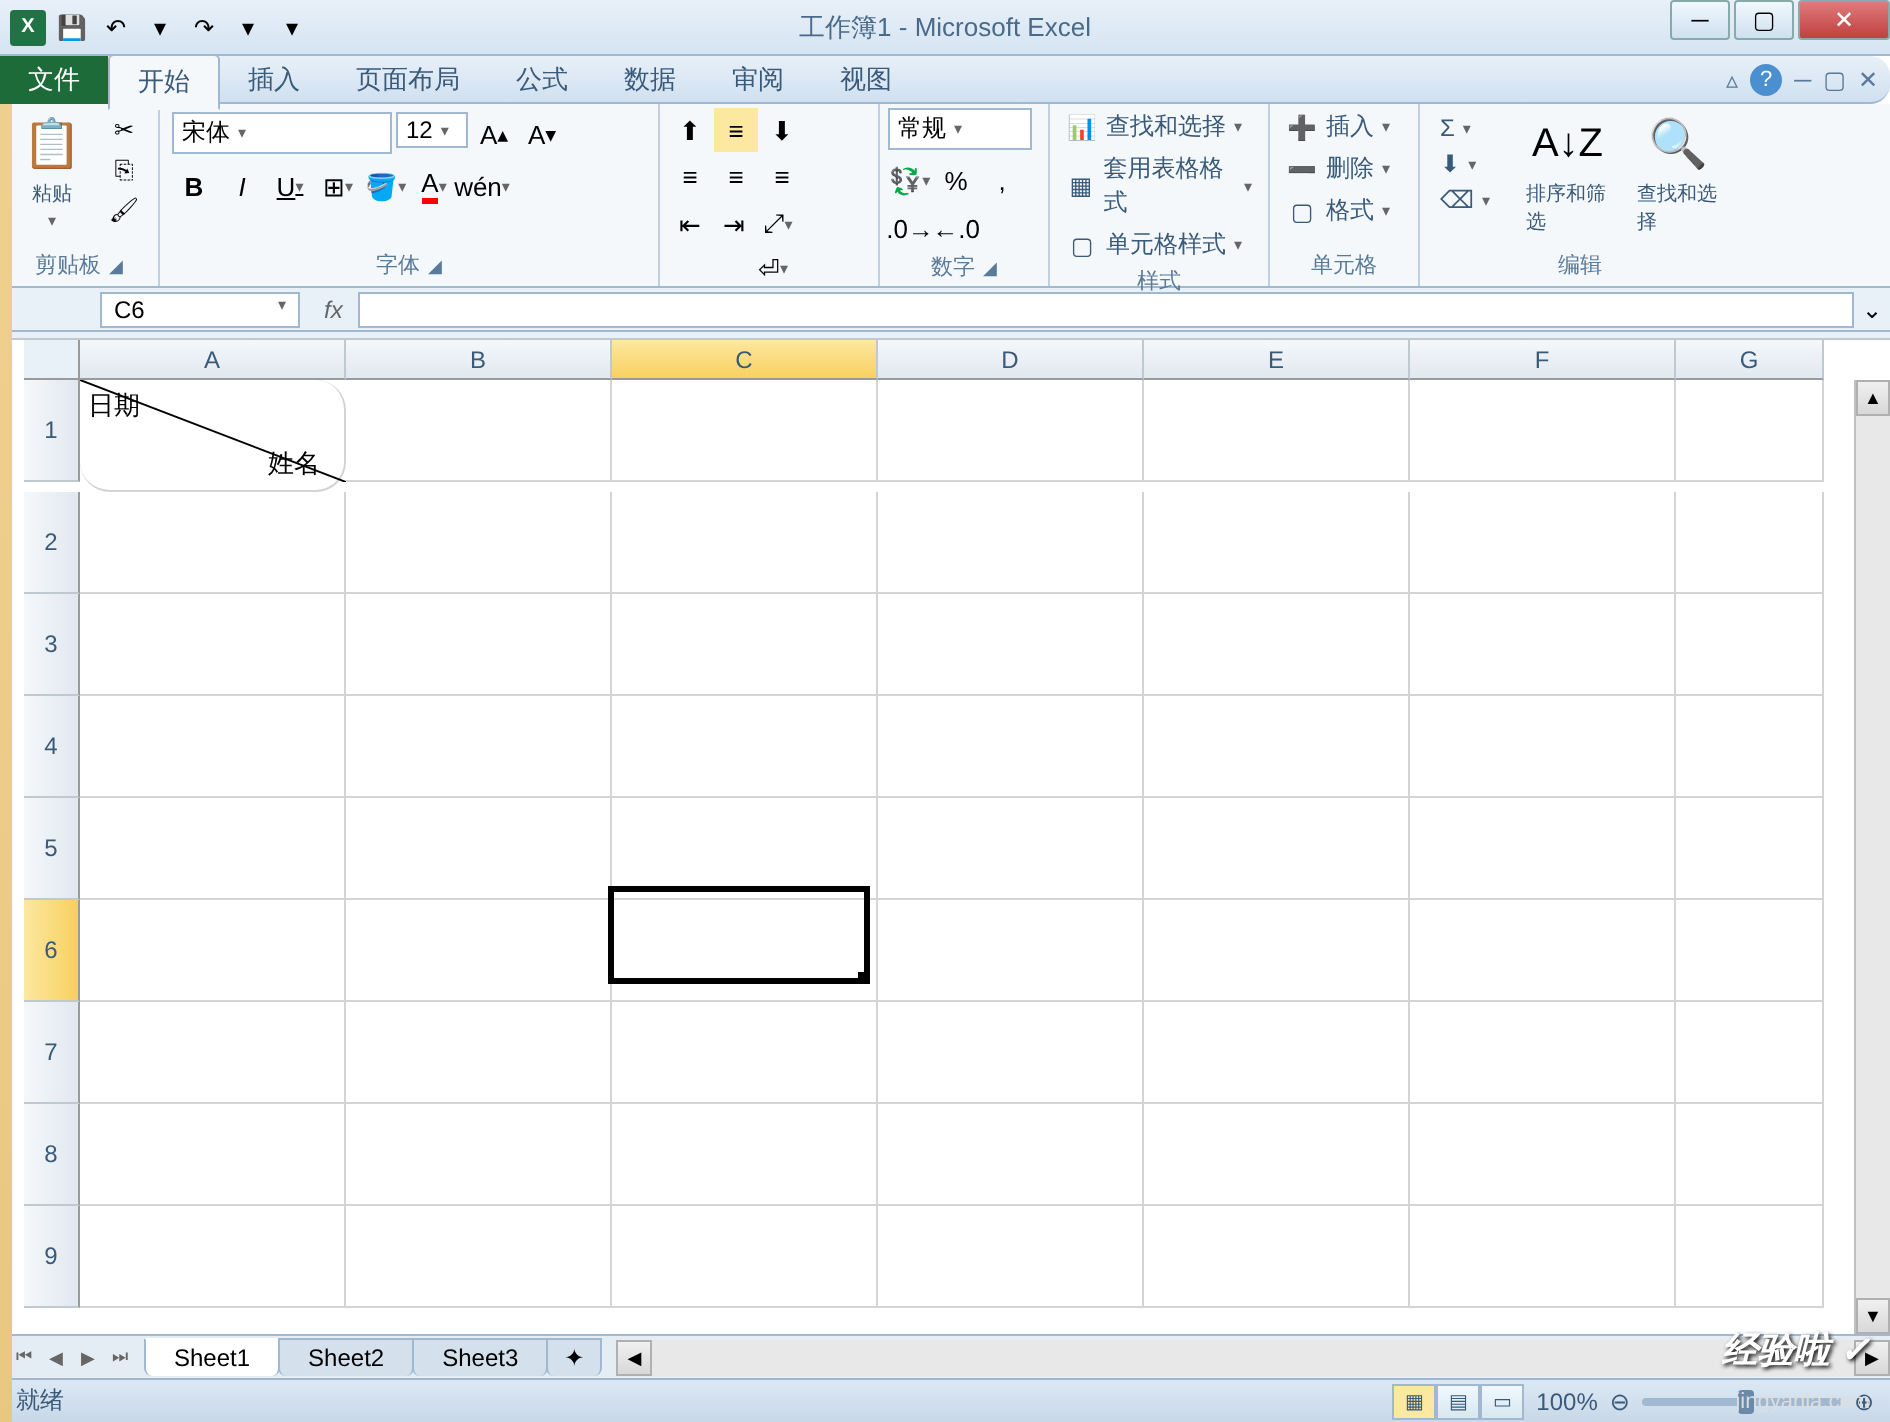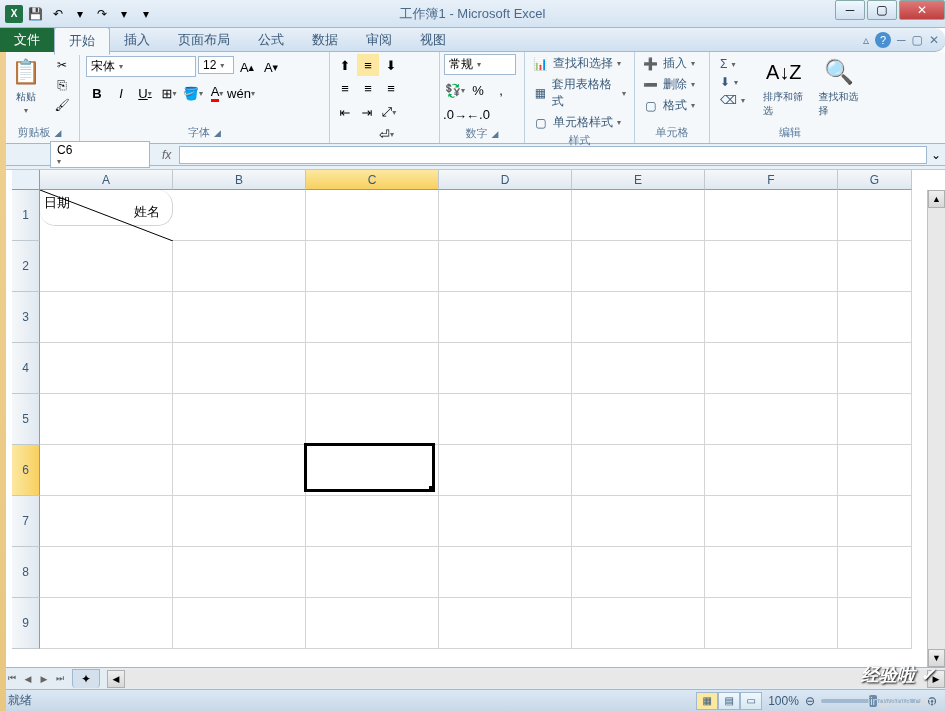--- a/index.html
+++ b/index.html
@@ -36,21 +36,21 @@
     .font-select { border: 1px solid #a0b8d0; background: #fff; padding: 1px 4px; font-size: 12px; display: flex; align-items: center; gap: 4px; }
     .font-name { width: 110px; }
     .font-size { width: 36px; }
     .fmt-btn { width: 22px; height: 22px; border: 1px solid transparent; display: flex; align-items: center; justify-content: center; cursor: pointer; font-size: 13px; }
     .dropdown-arrow { font-size: 8px; color: #666; }
     .align-grid { display: grid; grid-template-columns: repeat(3, 22px); gap: 1px; }
     .ribbon-item { display: flex; align-items: center; gap: 4px; padding: 1px 4px; cursor: pointer; font-size: 12px; color: #3a5a7a; }
     .ribbon-item-icon { width: 16px; height: 16px; display: flex; align-items: center; justify-content: center; }
     
     .formula-bar { height: 22px; background: #e8f0f8; border-bottom: 1px solid #a0b8d0; display: flex; align-items: center; }
-    .name-box { width: 100px; border: 1px solid #a0b8d0; background: #fff; margin: 0 4px 0 50px; padding: 1px 6px; font-size: 12px; display: flex; justify-content: space-between; flex-direction: column; }
+    .name-box { width: 100px; border: 1px solid #a0b8d0; background: #fff; margin: 0 4px 0 50px; padding: 1px 6px; font-size: 12px; display: flex; justify-content: space-between; }
     .fx-label { padding: 0 8px; font-style: italic; color: #666; cursor: pointer; }
     .formula-input { flex: 1; background: #fff; border: 1px solid #a0b8d0; height: 18px; padding: 0 4px; }
     
     .sheet-area { display: flex; height: 497px; position: relative; }
     .corner { width: 28px; height: 20px; background: #e8f0f8; border-right: 1px solid #9a9a9a; border-bottom: 1px solid #9a9a9a; }
     .col-headers { display: flex; height: 20px; }
     .col-hdr { background: linear-gradient(#f5f8fa, #e0e8f0); border-right: 1px solid #c0c8d0; border-bottom: 1px solid #9a9a9a; display: flex; align-items: center; justify-content: center; color: #3a5a7a; font-size: 12px; }
     .col-hdr.sel { background: linear-gradient(#fce8a0, #f8d060); }
     .row-hdr { background: linear-gradient(90deg, #f5f8fa, #e0e8f0); border-right: 1px solid #9a9a9a; border-bottom: 1px solid #c0c8d0; display: flex; align-items: center; justify-content: center; color: #3a5a7a; font-size: 12px; width: 28px; }
     .row-hdr.sel { background: linear-gradient(90deg, #fce8a0, #f8d060); }
@@ -327,21 +327,21 @@
         <div class="col-hdr" style="width: 133px;">B</div>
         <div class="col-hdr sel" style="width: 133px;">C</div>
         <div class="col-hdr" style="width: 133px;">D</div>
         <div class="col-hdr" style="width: 133px;">E</div>
         <div class="col-hdr" style="width: 133px;">F</div>
         <div class="col-hdr" style="width: 74px;">G</div>
       </div>
     <div id="grid-rows">
         <div class="grid-row">
           <div class="row-hdr" style="height: 51px;">1</div>
-          <div class="cell cell-a1" style="width: 133px; height: 36px; border-radius: 15px;">
+          <div class="cell cell-a1" style="width: 133px; height: 56px; border-radius: 15px;">
             <svg width="133" height="51">
               <line x1="0" y1="0" x2="133" y2="51" stroke="#000" stroke-width="1"></line>
             </svg>
             <span class="a1-text1">日期</span>
             <span class="a1-text2">姓名</span>
           </div>
           <div class="cell" style="width: 133px; height: 51px;"></div>
           <div class="cell" style="width: 133px; height: 51px;"></div>
           <div class="cell" style="width: 133px; height: 51px;"></div>
           <div class="cell" style="width: 133px; height: 51px;"></div>
@@ -440,20 +440,25 @@
   </div>
 </div>
 
 <div class="tab-bar">
   <div class="tab-nav">
     <div class="tab-nav-btn">⏮</div>
     <div class="tab-nav-btn">◀</div>
     <div class="tab-nav-btn">▶</div>
     <div class="tab-nav-btn">⏭</div>
   </div>
+  <div id="sheet-tabs" style="display:flex;">
+      <div class="sheet-tab active">Sheet1</div>
+      <div class="sheet-tab">Sheet2</div>
+      <div class="sheet-tab">Sheet3</div>
+    </div>
   <div class="sheet-tab" style="padding:2px 8px;">✦</div>
   <div class="scroll-h">
     <div class="scroll-arrow" style="width:18px;">◀</div>
     <div style="flex:1;"></div>
     <div class="scroll-arrow" style="width:18px;">▶</div>
   </div>
 </div>
 
 <div class="status-bar">
   <div>就绪</div>

